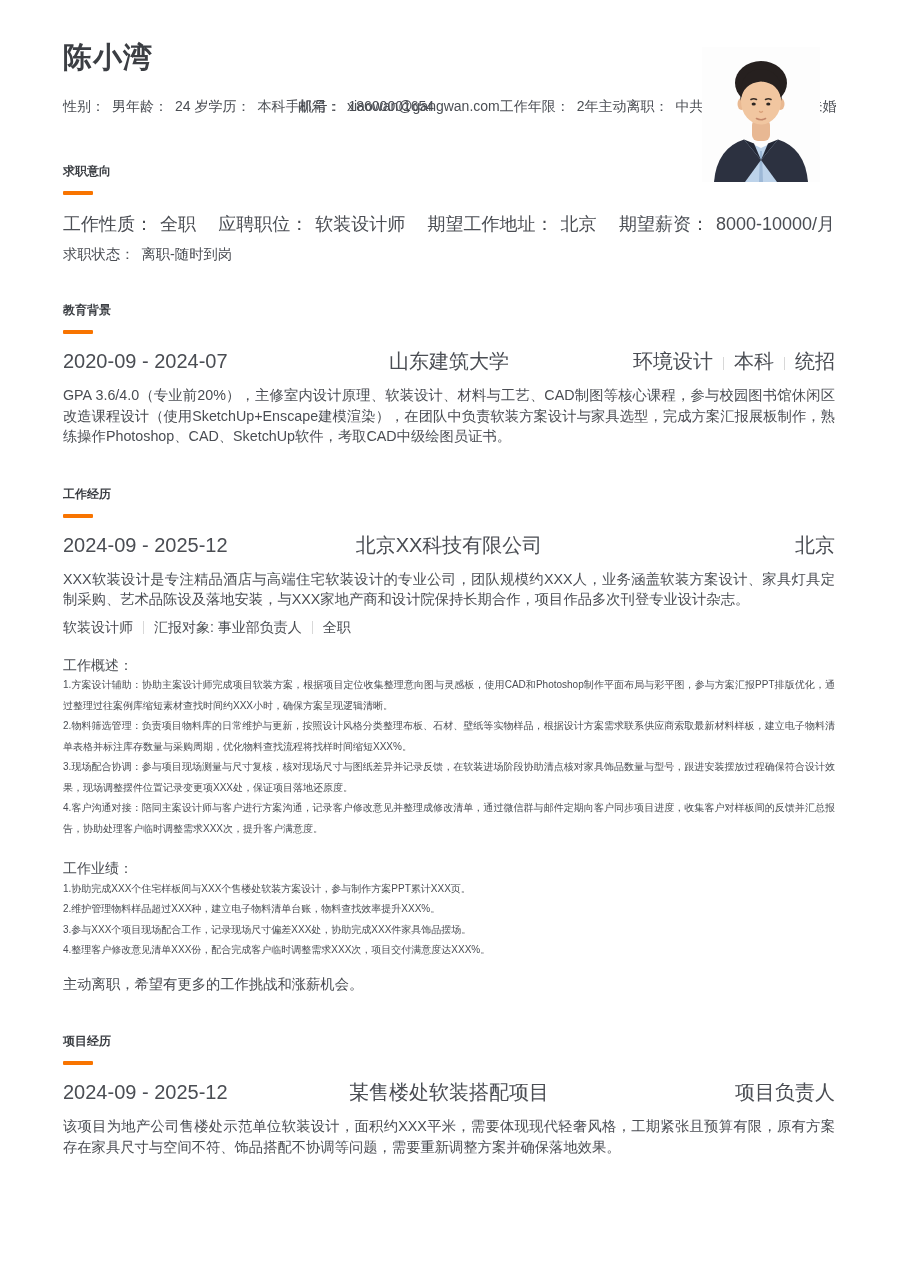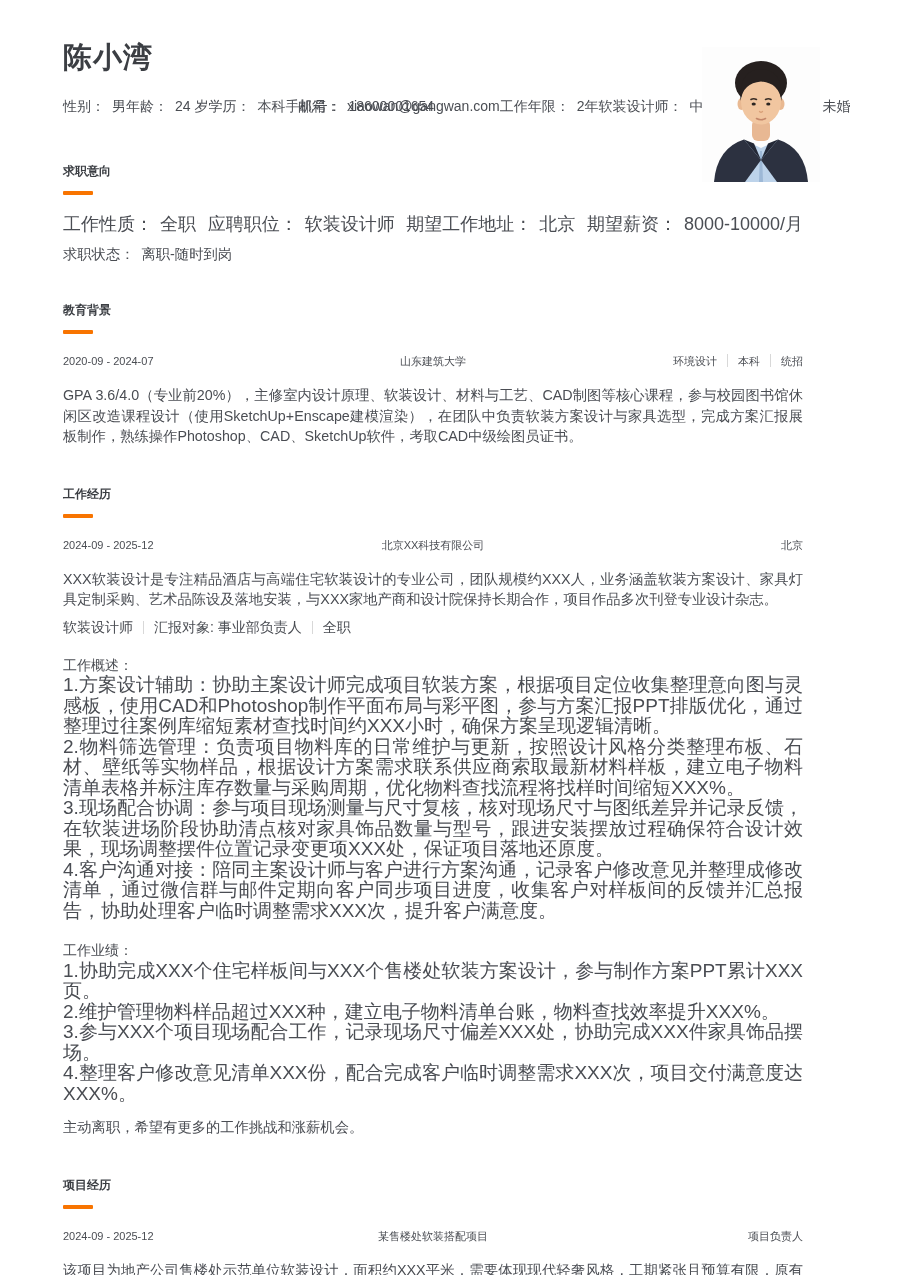--- a/index.html
+++ b/index.html
@@ -2,55 +2,55 @@
 <html><head>
 <meta charset="utf-8">
 <style>
   * { margin:0; padding:0; box-sizing:border-box; }
   html,body { background:#ffffff; }
   body {
     width:900px; height:1275px; overflow:hidden;
     font-family:"Liberation Sans","DejaVu Sans",sans-serif;
     color:#4a4d53;
   }
-  .page { position:relative; width:900px; height:1275px; padding:40px 97px 0 63px; overflow:hidden; }
+  .page { position:relative; width:900px; height:1275px; padding:40px 65px 0 63px; overflow:hidden; }
 
   
   .name { font-size:29px; font-weight:bold; color:#3b3e43; letter-spacing:1px; line-height:34px; margin-bottom:24px; }
   .info { display:flex; font-size:14px; }
   .info-col { display:flex; flex-direction:row; }
   .info-col.left  { width:235px; }
   .info-col.right { flex:1; }
   .fv { line-height:16px; margin-bottom:10px; white-space:nowrap; }
   .fv .v { margin-left:7px; }
   .photo { position:absolute; top:47px; right:80px; width:118px; height:135px; overflow:hidden; background:#fdfdfd; }
   .photo svg { display:block; }
 
   
   .section { margin-top:37px; }
   .sec-title { font-size:12px; font-weight:bold; color:#3b3e43; line-height:21px; }
   .underline { width:30px; height:4px; background:#f87400; margin-top:9px; border-radius:1px; }
 
   .ji-row { display:flex; justify-content:space-between; font-size:18px; margin-top:21px; line-height:17px; }
   .ji-status { margin-top:4px; font-size:14.3px; line-height:17px; }
 
-  .meta-row { display:flex; align-items:flex-start; font-size:11px; margin-top:19px; line-height:17px; }
+  .meta-row { display:flex; align-items:flex-start; font-size:20px; margin-top:19px; line-height:17px; }
   .m-left { flex:1.1; }
   .m-center { flex:1.6; text-align:center; white-space:nowrap; }
   .m-right { flex:1.1; text-align:right; white-space:nowrap; }
 
   .tags span + span::before {
     content:""; display:inline-block; width:1px; height:13px;
     background:#d8d8d8; margin:0 10px; vertical-align:-2px;
   }
   .role-row { font-size:14px; margin-top:9px; line-height:17px; }
 
   .para { font-size:14.3px; line-height:20.5px; margin-top:15px; text-align:justify; }
   .ptitle { font-size:14px; line-height:20.5px; margin-top:19px; }
-  .plist .pline { font-size:19px; line-height:20.5px; text-align:justify; }
+  .plist .pline { font-size:10px; line-height:20.5px; text-align:justify; }
   .gap-sm { margin-top:13px; }
 </style>
 </head>
 <body>
 
 <div class="page">
 
   <div>
     <h1 class="name">陈小湾</h1>
 
@@ -94,21 +94,21 @@
         </div>
         </div>
       <div class="info-col right">
           <div class="fv">
           <span class="l">邮箱：</span><span class="v">xiaowan@gangwan.com</span>
         </div>
           <div class="fv">
           <span class="l">工作年限：</span><span class="v">2年</span>
         </div>
           <div class="fv">
-          <span class="l">软装设计师：</span><span class="v">中共党员</span>
+          <span class="l">主动离职：</span><span class="v">中共党员</span>
         </div>
           <div class="fv">
           <span class="l">婚姻状态：</span><span class="v">未婚</span>
         </div>
         </div>
     </div>
   </div>
 
   <div class="section">
     <div class="sec-title">求职意向</div>

